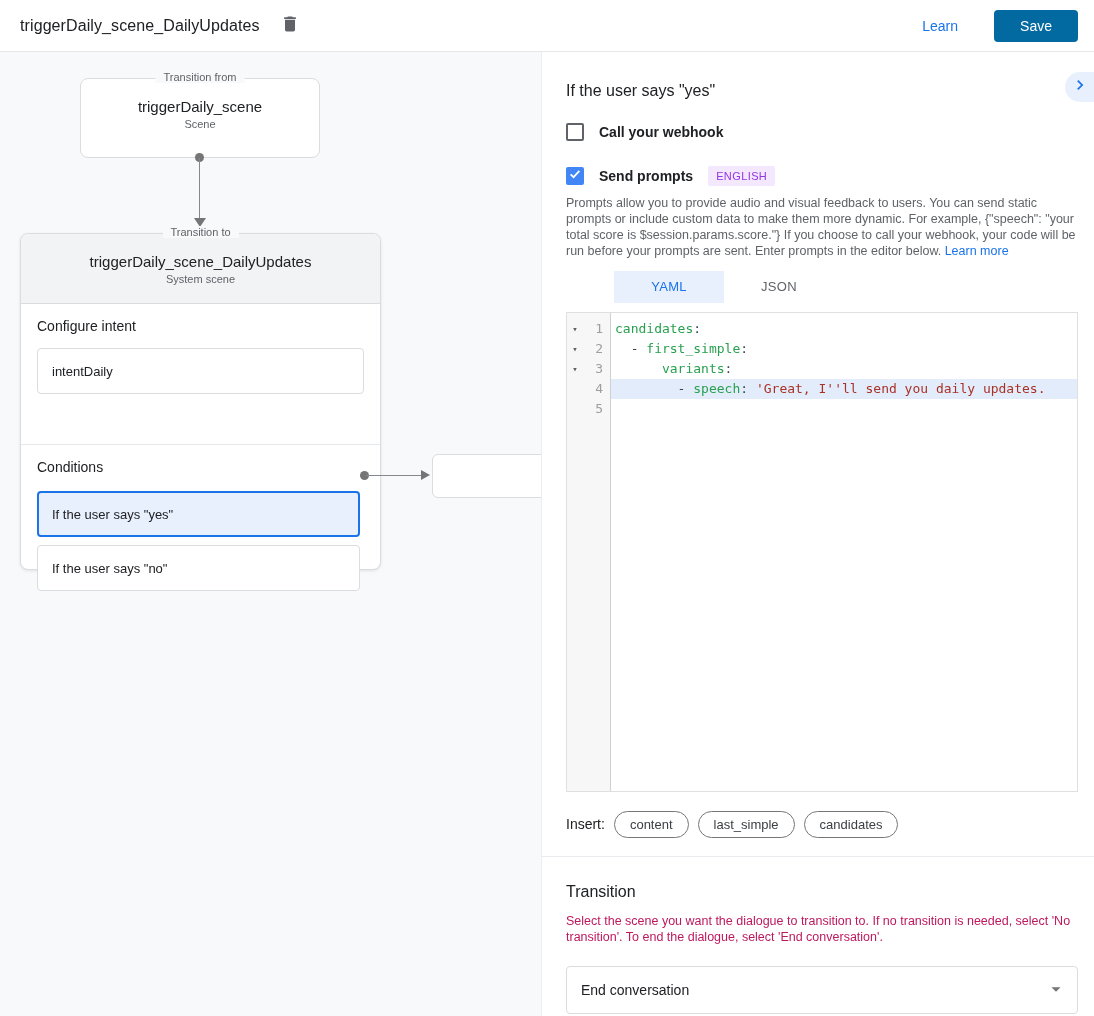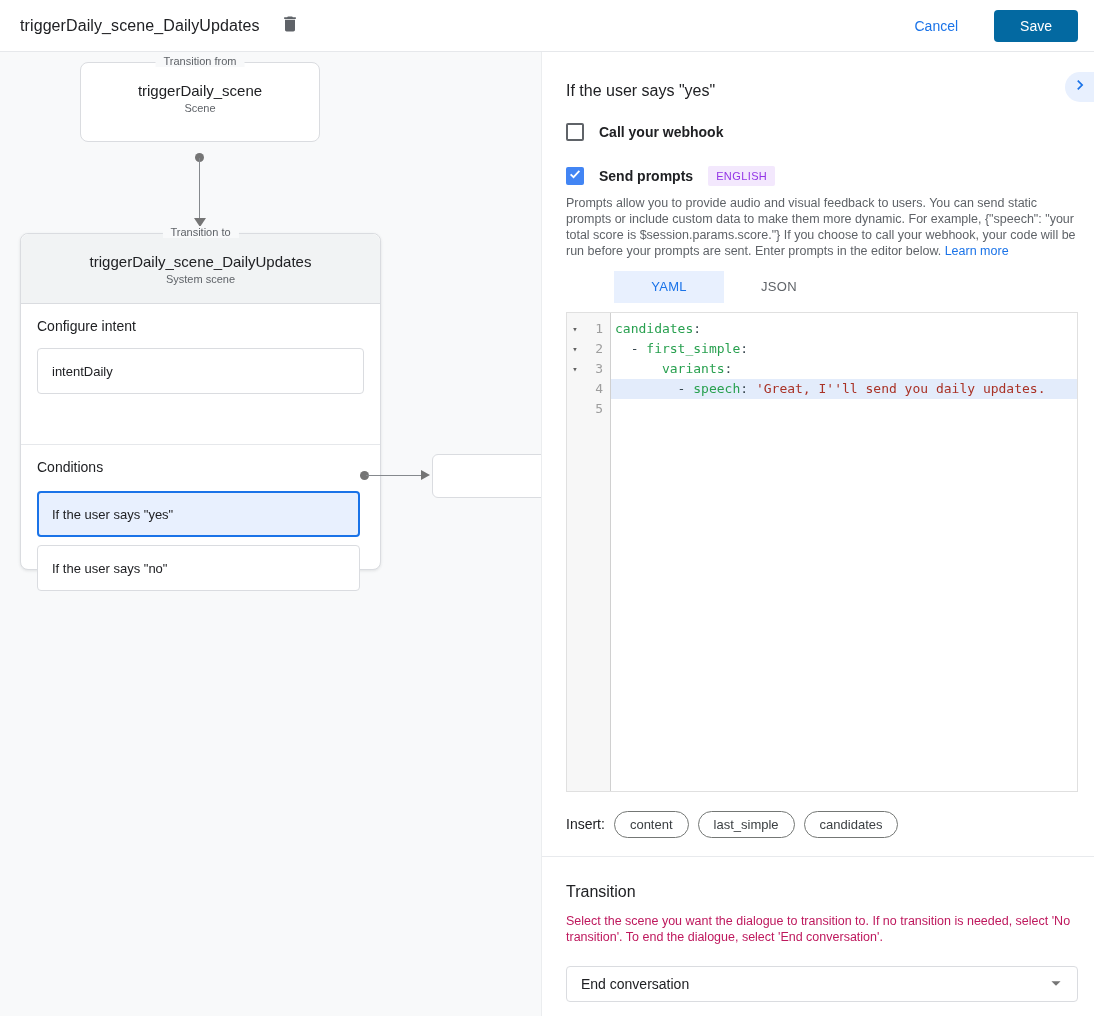--- a/index.html
+++ b/index.html
@@ -18,21 +18,21 @@
               border-radius:4px; padding:8px 26px; cursor:pointer; }
 
   .main { display:flex; height:964px; }
 
   
   .canvas { width:541px; flex-shrink:0; background:#f8f9fa; position:relative; overflow:hidden; }
 
   .node-legend { position:absolute; top:-8px; left:50%; transform:translateX(-50%);
                  background:#f8f9fa; padding:0 8px; font-size:11px; color:#5f6368; white-space:nowrap; }
 
-  .from-box { position:absolute; left:80px; top:10px; width:240px; height:80px; background:#fff;
+  .from-box { position:absolute; left:80px; top:26px; width:240px; height:80px; background:#fff;
               border:1px solid #dadce0; border-radius:8px; text-align:center; }
   .from-name { font-size:15px; color:#202124; margin-top:19px; }
   .from-type { font-size:11px; color:#5f6368; margin-top:3px; }
 
   .dot { position:absolute; width:9px; height:9px; border-radius:50%; background:#757575; }
   .v-line { position:absolute; left:199px; top:106px; width:1px; height:62px; background:#85898d; }
   .v-arrowhead { position:absolute; left:194px; top:166px; width:0; height:0;
                  border-left:6px solid transparent; border-right:6px solid transparent;
                  border-top:9px solid #757575; }
 
@@ -107,41 +107,41 @@
 
   .insert-row { margin-top:19px; display:flex; align-items:center; }
   .insert-label { font-size:14px; color:#202124; }
   .chip { border:1px solid #747775; border-radius:15px; padding:5px 15px; font-size:13px;
           color:#3c4043; margin-left:9px; background:#fff; cursor:pointer; }
 
   .hr { height:1px; background:#e8eaed; margin:18px -16px 0 -24px; }
 
   .transition-title { margin-top:26px; font-size:16px; color:#202124; }
   .transition-desc { margin-top:12px; font-size:12.5px; line-height:1.3; color:#be185d; max-width:515px; }
-  .dropdown { margin-top:21px; height:36px; border:1px solid #dadce0; border-radius:4px;
+  .dropdown { margin-top:21px; height:48px; border:1px solid #dadce0; border-radius:4px;
               display:flex; align-items:center; padding:0 10px 0 14px; font-size:14px; color:#202124;
               cursor:pointer; background:#fff; }
   .dropdown-value { flex:1; }
 </style>
 </head>
 <body>
 
 <div class="app">
 
   <div class="topbar">
     <div class="page-title">triggerDaily_scene_DailyUpdates</div>
     <div class="trash-btn">
       <span>
         <svg width="20" height="20" viewBox="0 0 24 24" fill="#5f6368">
           <path d="M6 19c0 1.1.9 2 2 2h8c1.1 0 2-.9 2-2V7H6v12zM19 4h-3.5l-1-1h-5l-1 1H5v2h14V4z"></path>
         </svg>
       </span>
     </div>
     <div class="topbar-spacer"></div>
-    <div class="cancel-btn">Cancel</div>
+    <div class="cancel-btn">Learn</div>
     <button class="save-btn">Save</button>
   </div>
 
   <div class="main">
 
     <div class="canvas">
 
       <div class="from-box">
         <div class="node-legend">Transition from</div>
         <div class="from-name">triggerDaily_scene</div>

